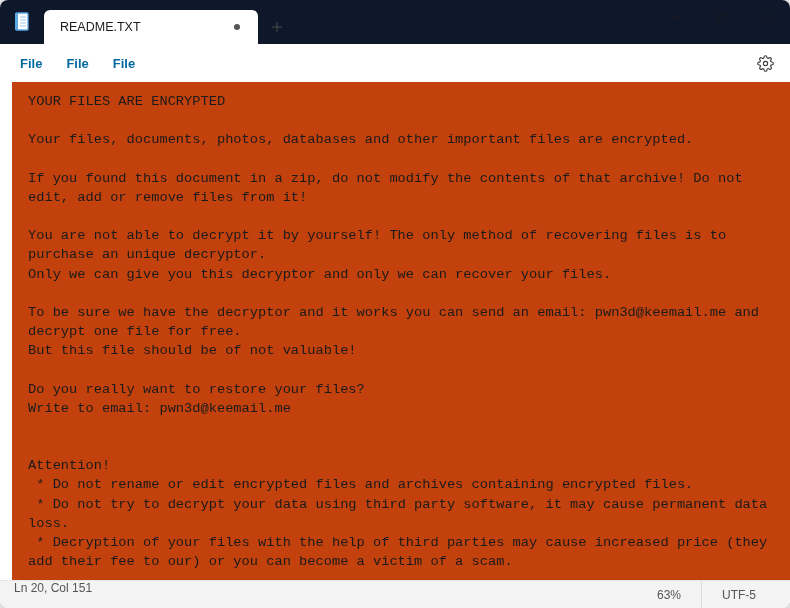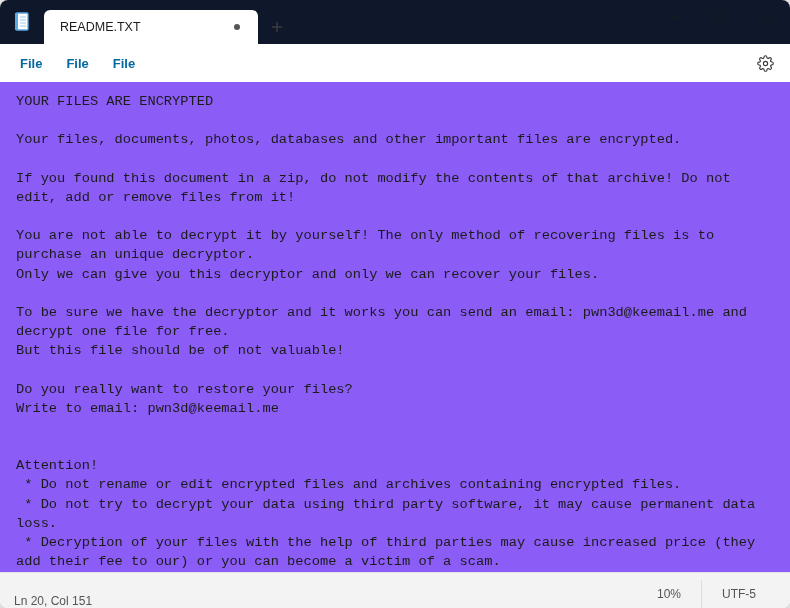--- a/index.html
+++ b/index.html
@@ -99,40 +99,41 @@
   .settings-btn {
     width: 34px; height: 30px;
     display:flex; align-items:center; justify-content:center;
     cursor:pointer;
     color:#3c3c3c;
   }
 
   
   .editor {
     flex: 1;
-    background: #8b5cf6;
+    background: #c2410c;
     padding: 10px 16px 8px 16px;
     overflow: hidden;
+    margin-left: 12px;
   }
   .editor pre {
     font-family: Consolas, "Courier New", monospace;
     font-size: 13.7px;
     line-height: 1.40;
     color: #1b1b1b;
     white-space: pre-wrap;
     word-wrap: break-word;
   }
 
   
   .statusbar {
-    height: 36px;
+    height: 28px;
     background: #f3f3f3;
     border-top: 1px solid #e5e5e5;
     display: flex;
-    align-items: flex-end;
+    align-items: flex-start;
     font-size: 12px;
     color: #555;
     padding: 0 14px;
   }
   .status-left { flex: 0 0 auto; }
   .status-right {
     margin-left:auto;
     display:flex;
   }
   .status-cell {
@@ -222,18 +223,18 @@
 
 Attention!
  * Do not rename or edit encrypted files and archives containing encrypted files.
  * Do not try to decrypt your data using third party software, it may cause permanent data loss.
  * Decryption of your files with the help of third parties may cause increased price (they add their fee to our) or you can become a victim of a scam.</pre>
   </div>
 
   <div class="statusbar">
     <div class="status-left">Ln 20, Col 151</div>
     <div class="status-right">
-      <div class="status-cell">10%</div>
+      <div class="status-cell">63%</div>
       <div class="status-cell">UTF-5</div>
     </div>
   </div>
 
 </div>
 
 </body></html>

